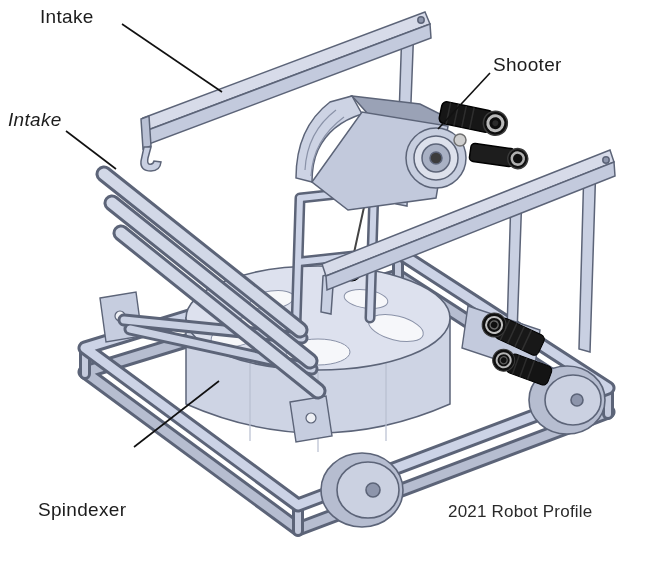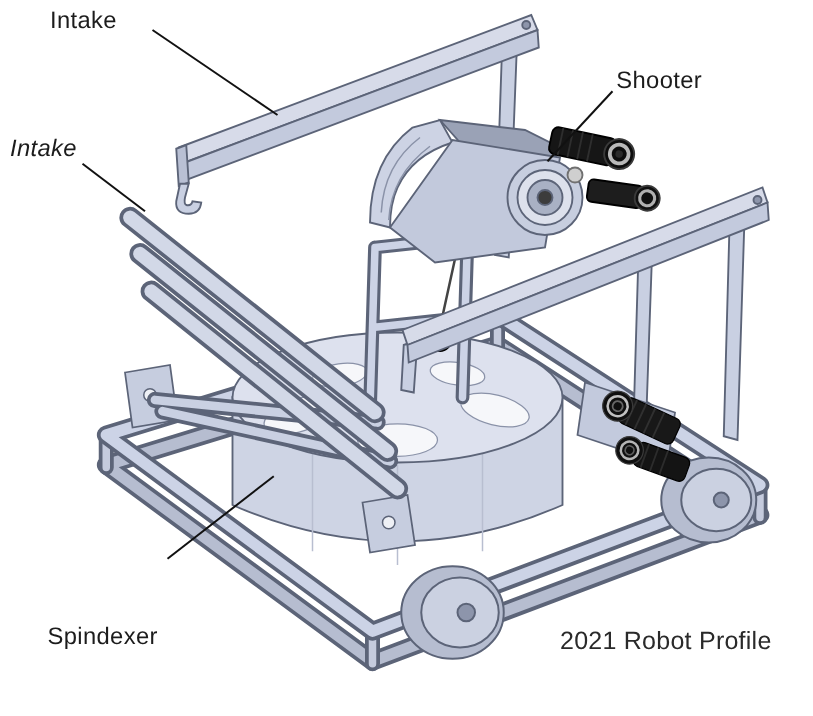--- a/index.html
+++ b/index.html
@@ -1,20 +1,20 @@
 <!DOCTYPE html>
 <html><head>
 <meta charset="utf-8">
 <style>
   html,body{margin:0;padding:0;background:#ffffff;}
   body{font-family:"Liberation Sans", sans-serif;}
   .stage{position:relative;width:650px;height:573px;background:#ffffff;overflow:hidden;}
   .stage svg{position:absolute;left:0;top:0;}
   .lbl{position:absolute;font-size:19px;font-weight:400;color:#1c1c1c;letter-spacing:.3px;white-space:nowrap;}
-  .caption{position:absolute;font-size:20px;color:#2a2a2a;letter-spacing:.2px;white-space:nowrap;}
+  .caption{position:absolute;font-size:17px;color:#2a2a2a;letter-spacing:.2px;white-space:nowrap;}
 </style>
 </head>
 <body>
 
 <div class="stage">
 
   <svg width="650" height="573" viewBox="0 0 650 573">
 
     <g fill="none" stroke-linejoin="round" stroke-linecap="round">
       <path d="M85,372 L298,529 L608,412 L398,276 Z" stroke="#5c6478" stroke-width="15"></path>

